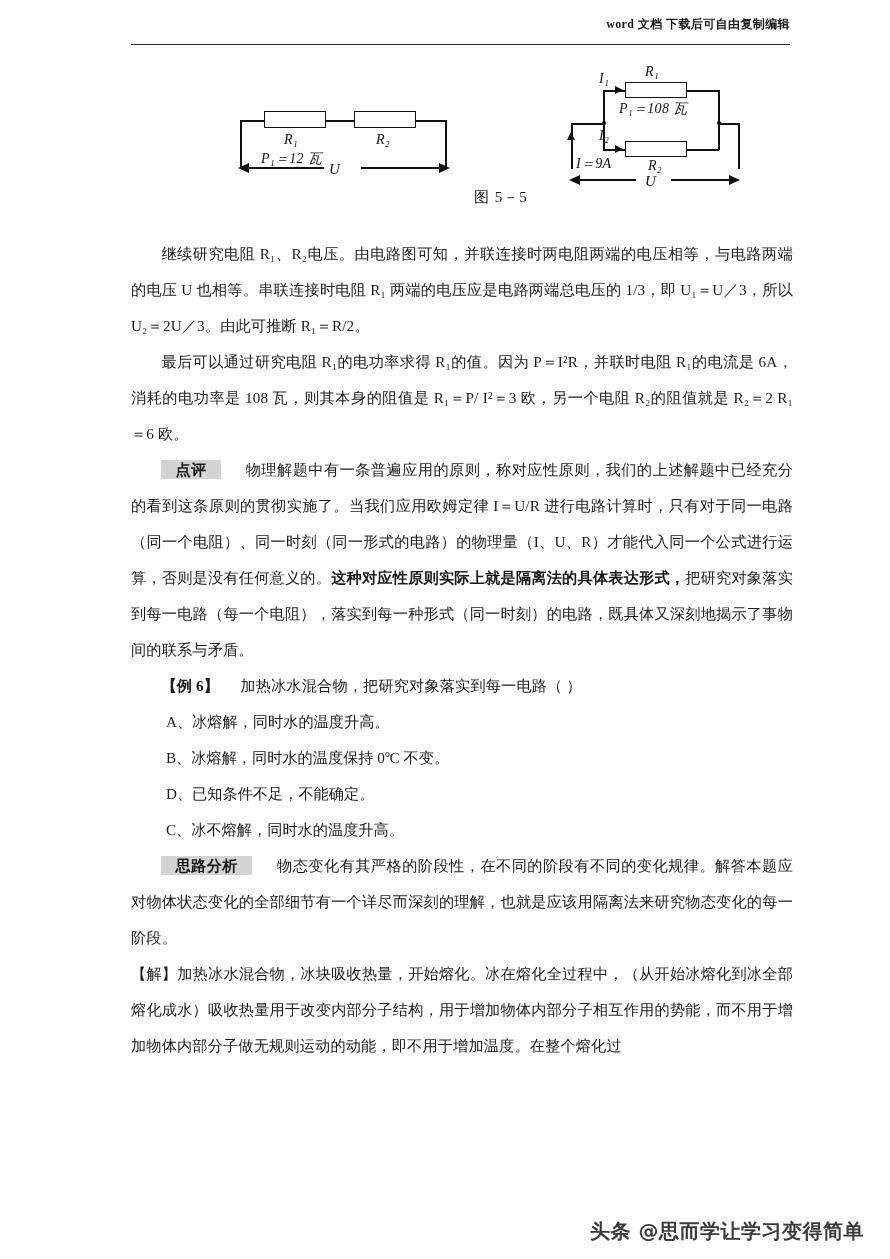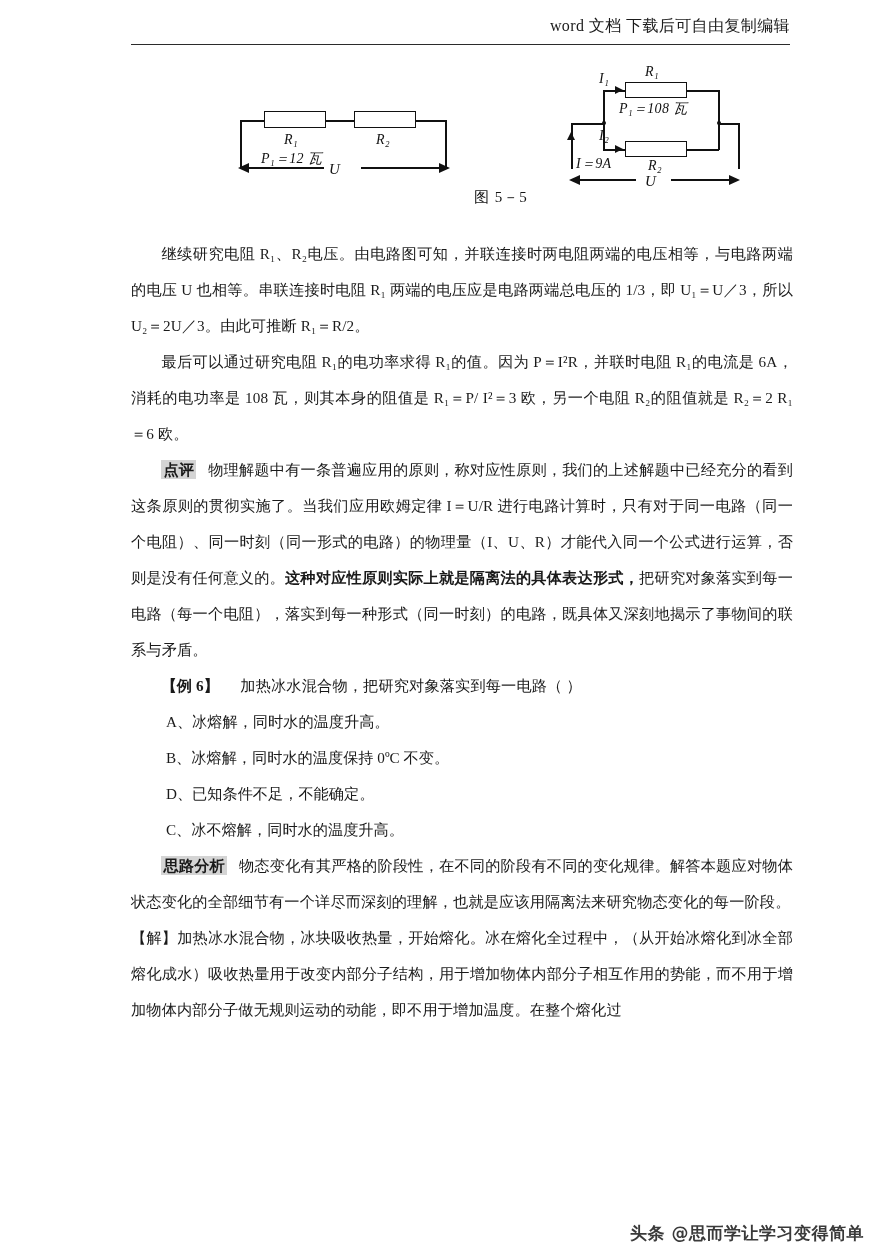--- a/index.html
+++ b/index.html
@@ -21,22 +21,22 @@
     position: absolute;
     left: 131px;
     top: 16px;
     width: 659px;
     height: 30px;
   }
   .header-text {
     position: absolute;
     right: 0px;
     top: 0px;
-    font-size: 16px;
-    font-weight: normal;
+    font-size: 12px;
+    font-weight: bold;
     letter-spacing: 0.4px;
     color: #1b1b1b;
     white-space: nowrap;
   }
   .header-rule {
     position: absolute;
     left: 0;
     top: 28px;
     width: 659px;
     height: 0;
@@ -137,38 +137,38 @@
     text-justify: inter-ideograph;
     color: #1a1a1a;
     letter-spacing: 0.15px;
   }
   p.indent { text-indent: 2em; }
   .tight { line-height: 31px; }
   .bold { font-weight: bold; }
   .tag {
     font-weight: bold;
     background: #d4d4d4;
-    padding: 1px 2px;
-    margin-right: 12px;
+    padding: 1px 14px;
+    margin-right: 25px;
   }
   .opt {
     font-size: 15.2px;
     line-height: 36px;
     margin: 0;
     padding-left: 2.3em;
     color: #1a1a1a;
   }
 
   
   .watermark {
     position: absolute;
     right: 26px;
     bottom: 14px;
     font-family: "DejaVu Sans", "Liberation Sans", sans-serif;
-    font-size: 17px;
+    font-size: 20px;
     font-weight: bold;
     color: #2a2a2a;
     letter-spacing: 0.5px;
     white-space: nowrap;
     opacity: 0.92;
     text-shadow: 1px 1px 0 rgba(255,255,255,0.85);
   }
 </style>
 </head>
 <body>

